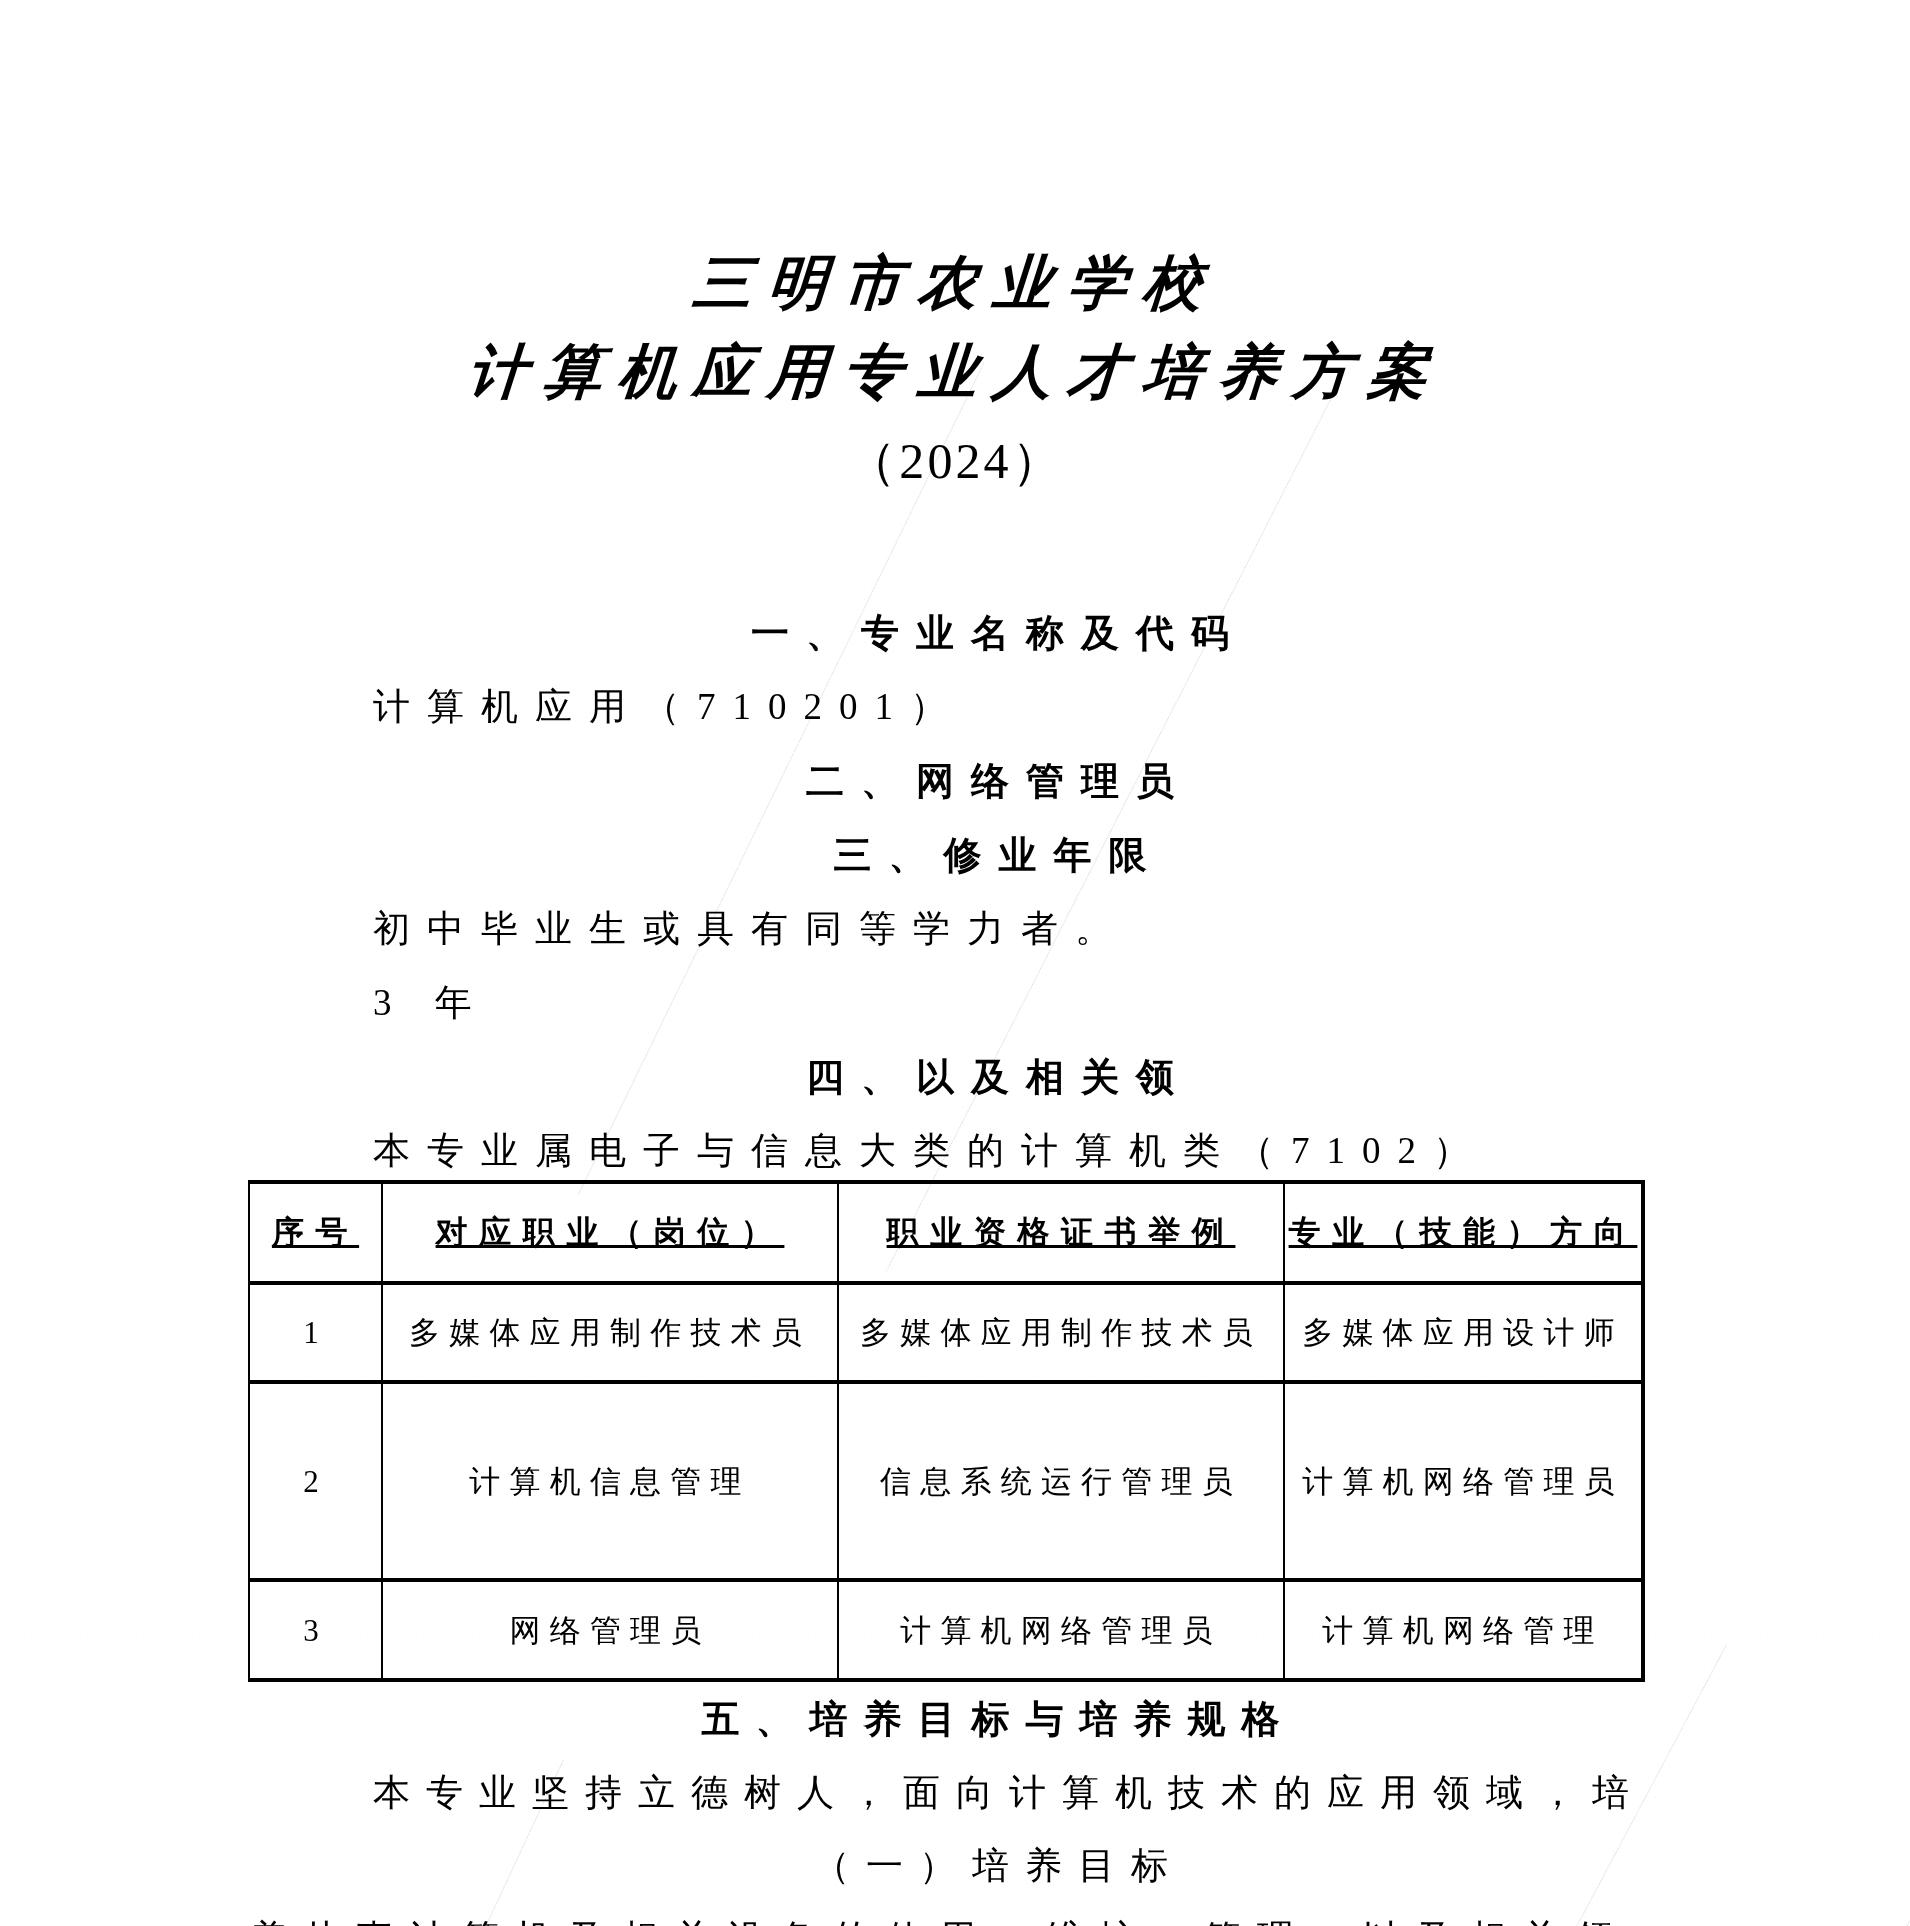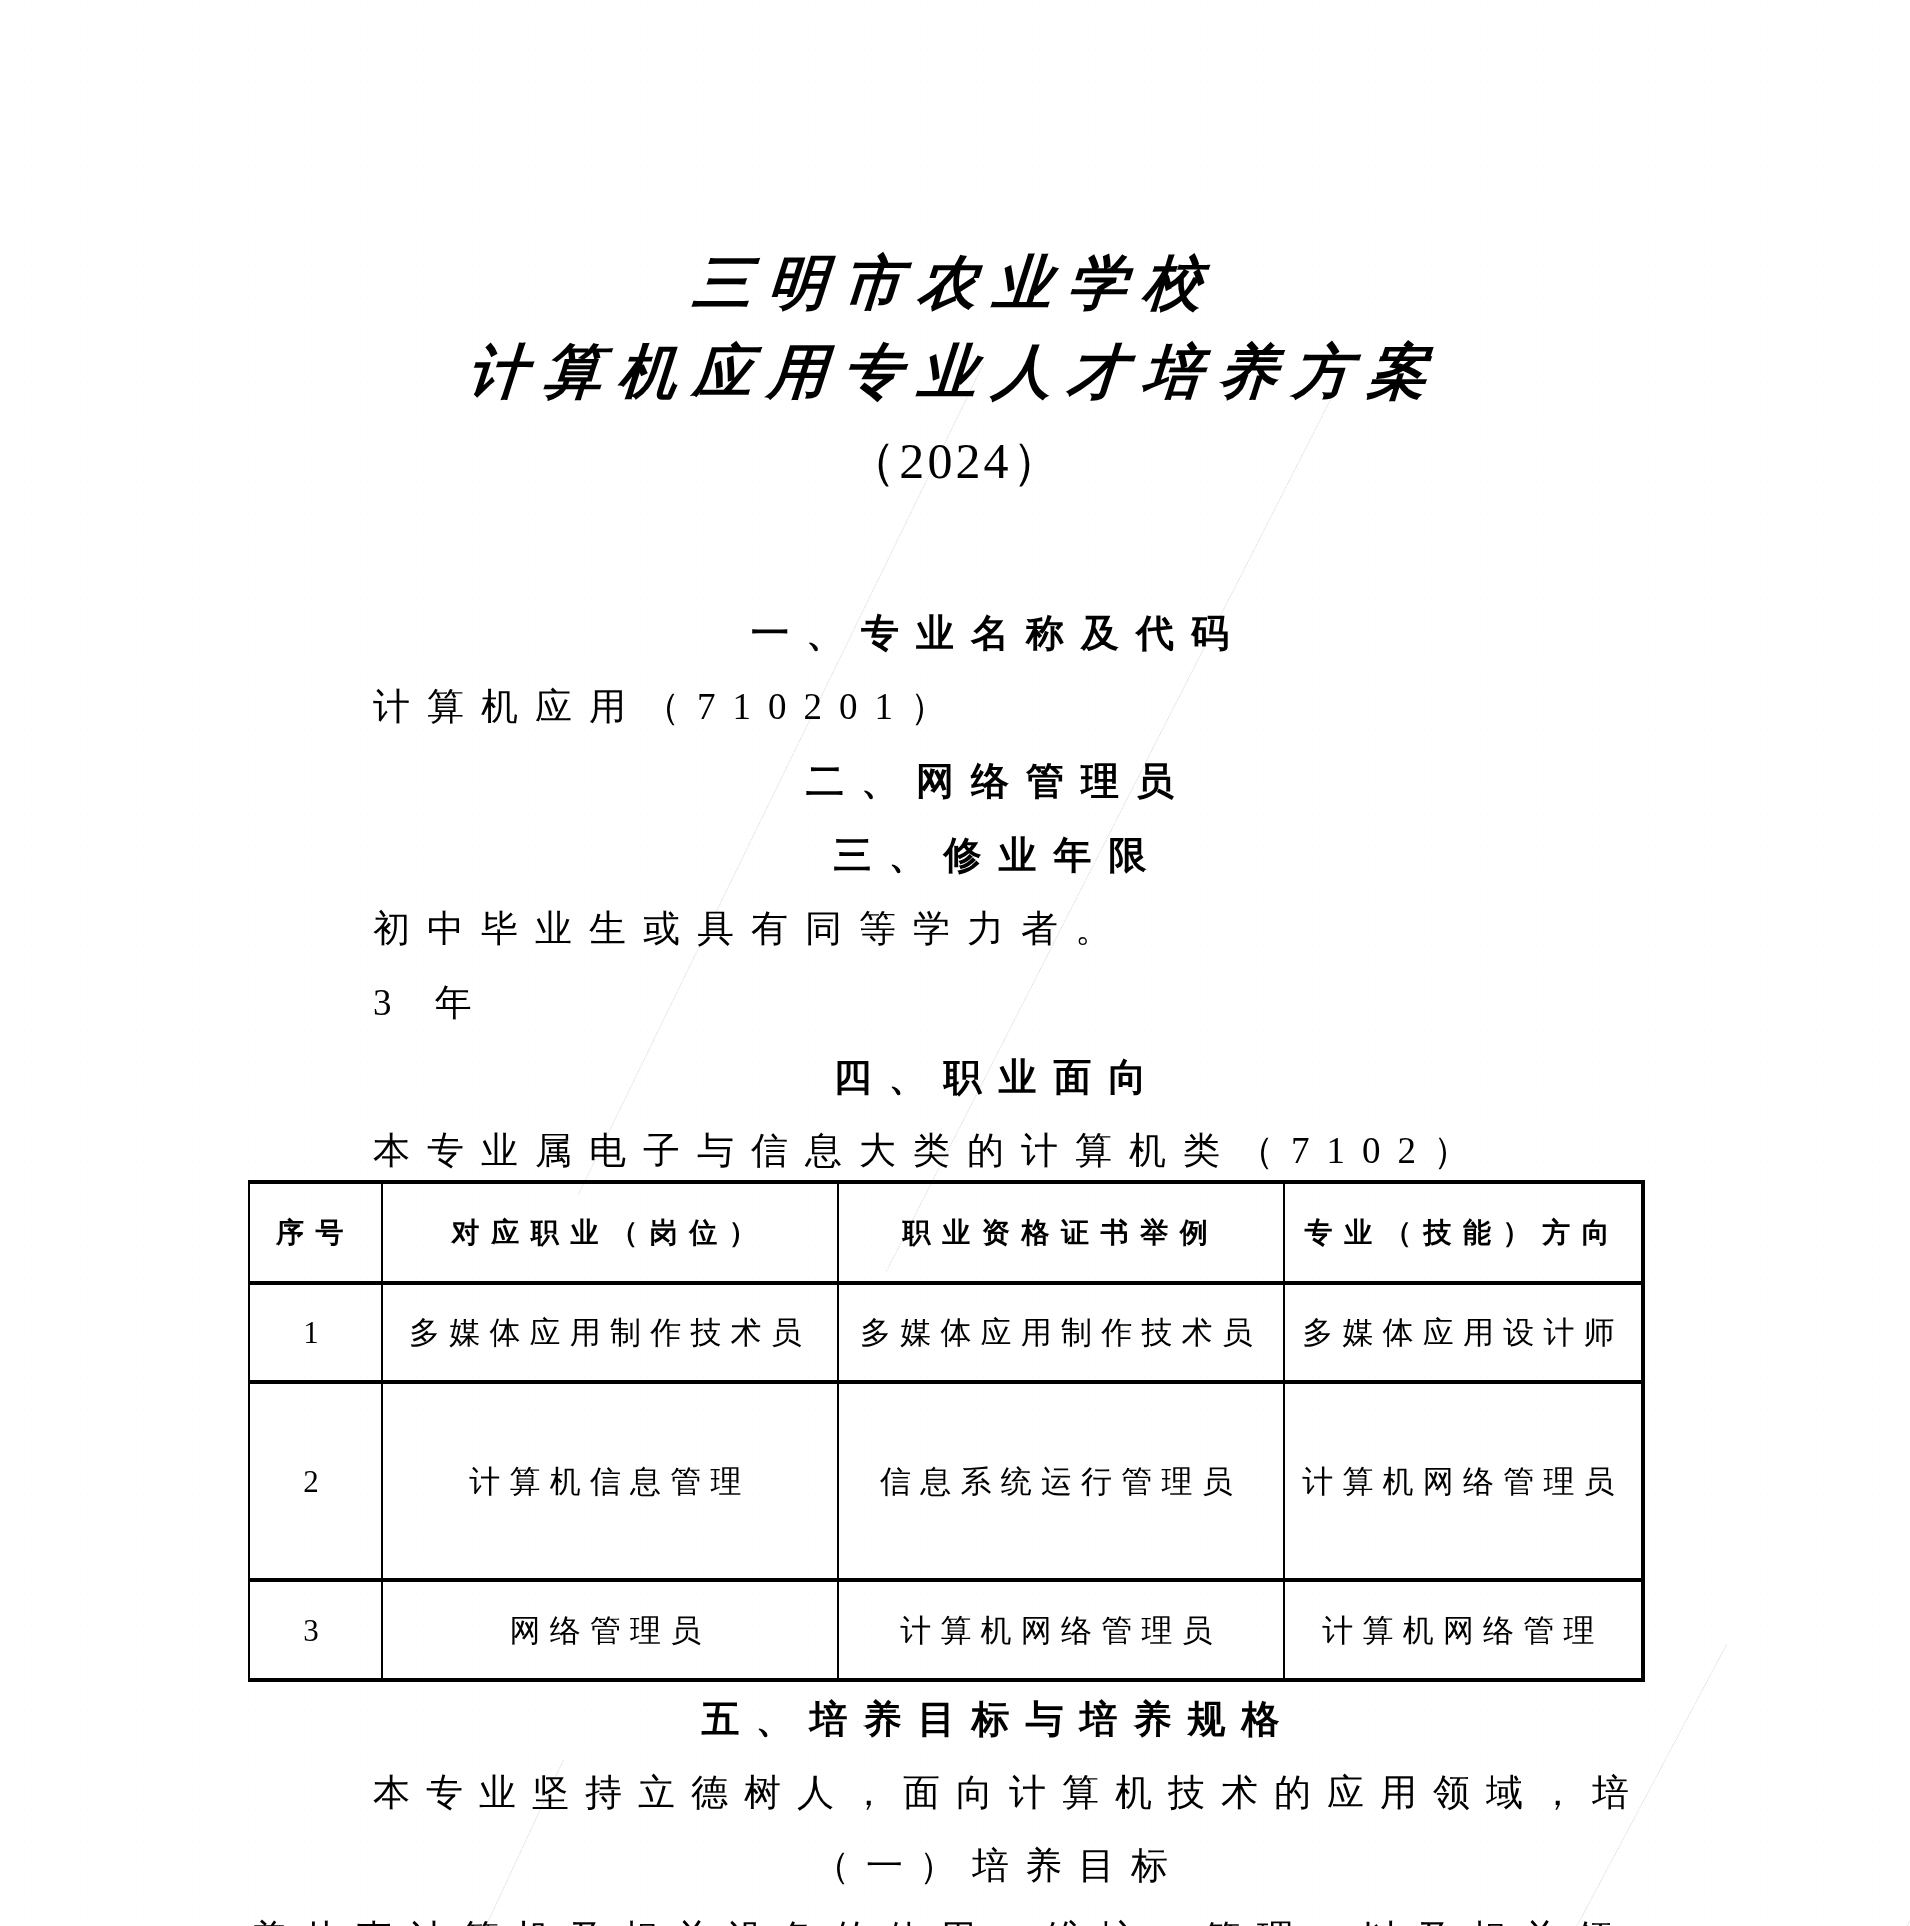--- a/index.html
+++ b/index.html
@@ -72,22 +72,23 @@
     border-left:2.3px solid #000;
     border-right:2.3px solid #000;
     border-top:4.6px solid #000;
     border-bottom:4.6px solid #000;
     text-align:center;vertical-align:middle;
     padding:0 3.1px;
     overflow:hidden;
   }
   .doc-table th{
     font-family:"Liberation Sans","DejaVu Sans",sans-serif;
-    font-weight:bold;font-size:28px;letter-spacing:11.6px;
+    font-weight:bold;font-size:32px;letter-spacing:11.6px;
     line-height:73px;
+    text-decoration:underline;
   }
   .doc-table td{
     font-size:31px;letter-spacing:9.2px;line-height:73px;
     word-break:break-all;
   }
   .row-header{height:101px;}
   .row-1{height:99px;}
   .row-2{height:198px;}
   .row-3{height:100px;}
 </style>
@@ -109,21 +110,21 @@
     <div class="title-year">（2024）</div>
   </div>
 
   <div class="flow flow-top">
     <div class="line heading indent-h">一、专业名称及代码</div>
     <div class="line indent-b">计算机应用（710201）</div>
     <div class="line heading indent-h">二、网络管理员</div>
     <div class="line heading indent-h">三、修业年限</div>
     <div class="line indent-b">初中毕业生或具有同等学力者。</div>
     <div class="line indent-b">3 年</div>
-    <div class="line heading indent-h">四、职业面向</div>
+    <div class="line heading indent-h">四、以及相关领</div>
     <div class="line indent-b">本专业属电子与信息大类的计算机类（7102）</div>
   </div>
 
   <table class="doc-table">
     <colgroup>
       <col style="width:133px">
       <col style="width:456px">
       <col style="width:446px">
       <col style="width:359px">
     </colgroup>

